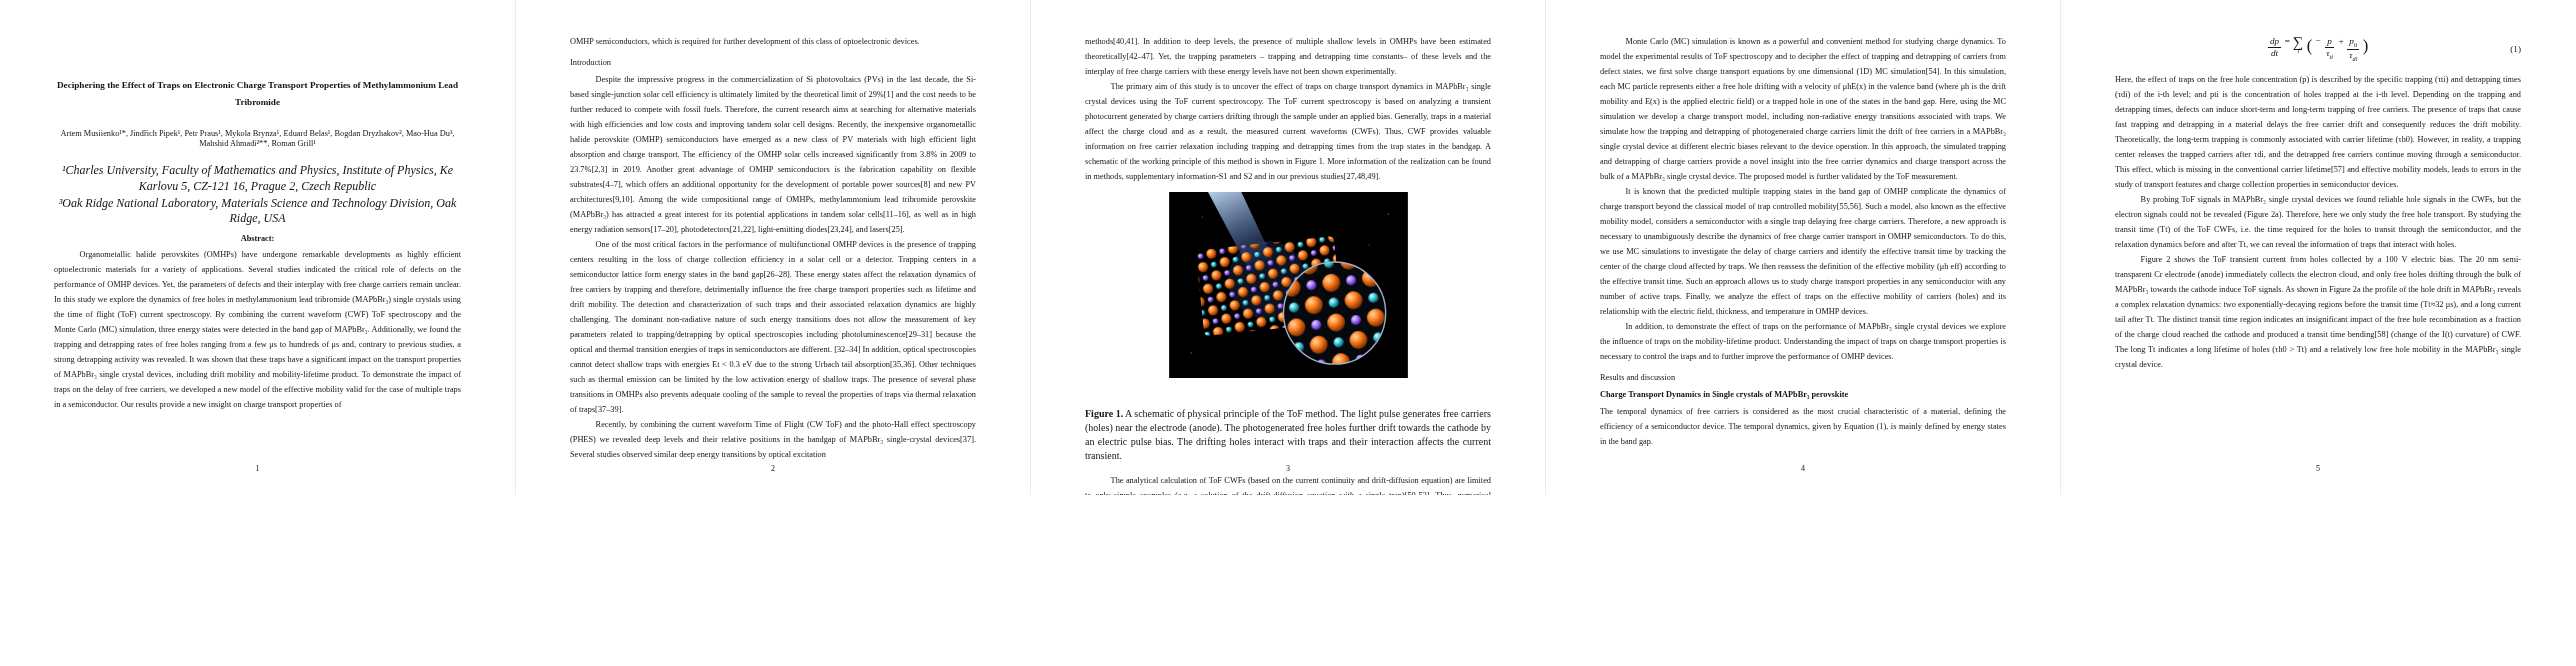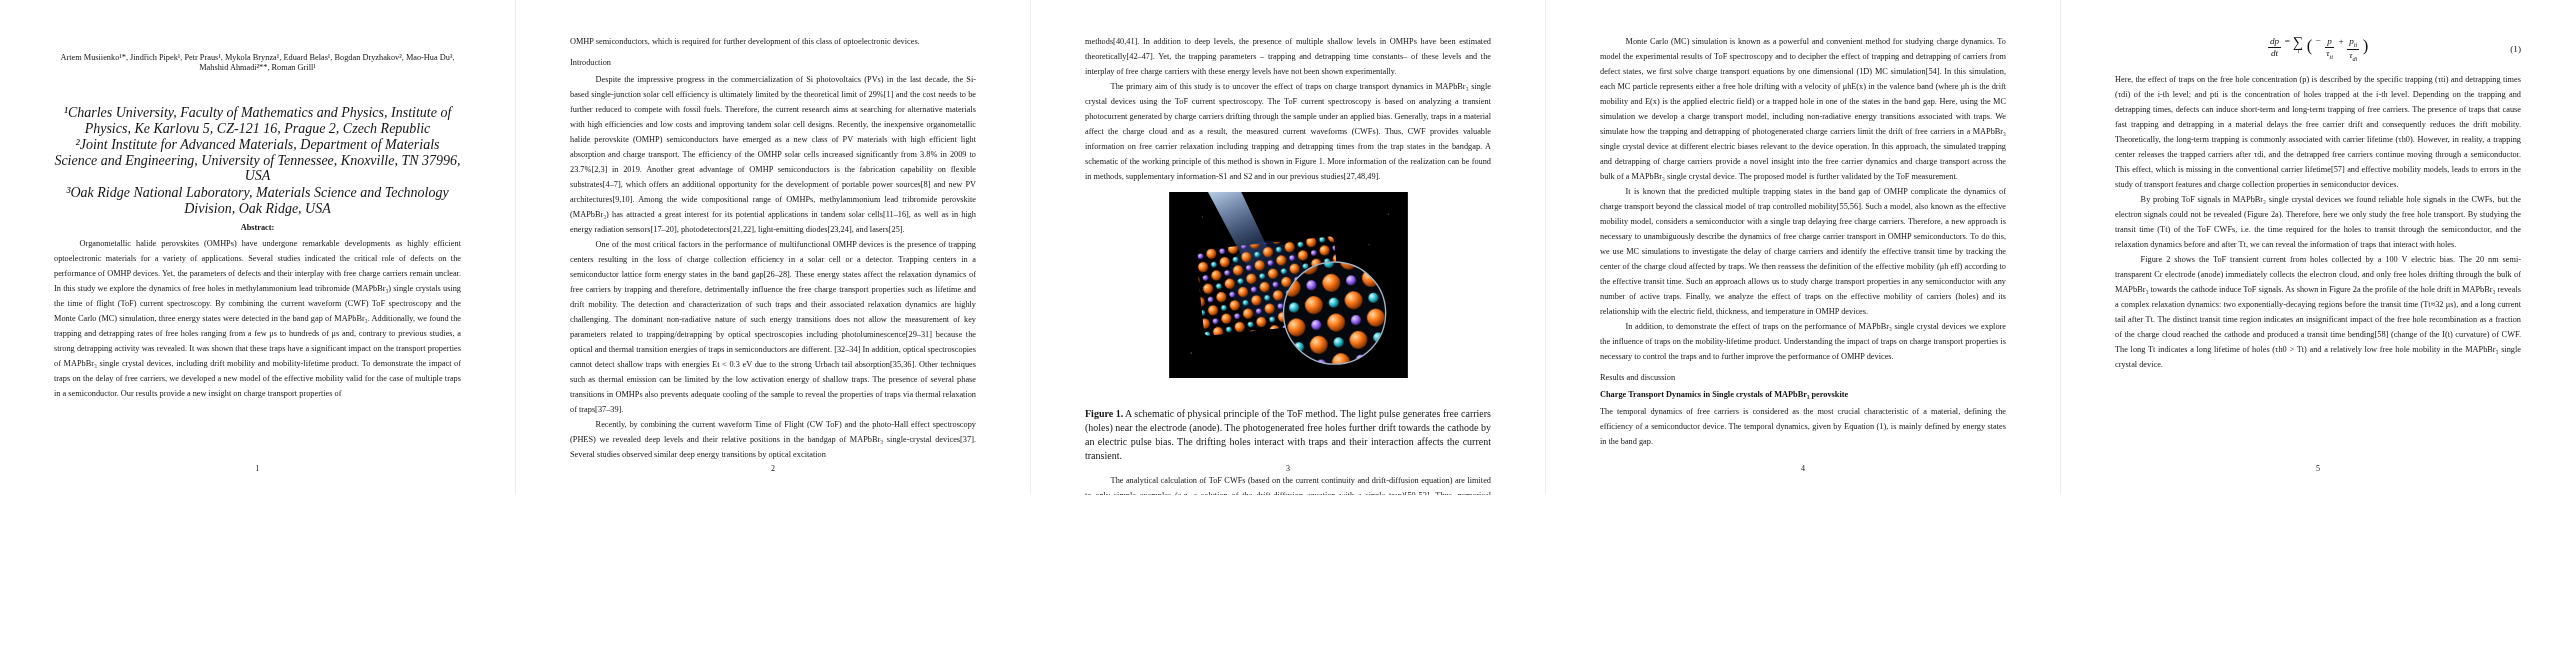--- a/index.html
+++ b/index.html
@@ -26,21 +26,21 @@
 
   .para { text-align:justify; text-indent:25.6px; margin:0; }
   .para.no-indent { text-indent:0; }
   .heading { font-weight:normal; margin:5.6px 0 2.2px 0; text-indent:0; }
   .subheading { font-weight:bold; margin:1.1px 0 2.2px 0; text-indent:0; }
 
   
   .title-page { text-align:center; }
   .paper-title { font-weight:bold; font-size:9.2px; line-height:16.7px; margin-top:43px; }
   .authors { margin-top:19px; font-size:8.3px; line-height:10px; }
-  .affiliations { margin-top:32px; font-style:italic; font-size:14px; line-height:15.6px; }
+  .affiliations { margin-top:14px; font-style:italic; font-size:12px; line-height:15.6px; }
   .affiliation { margin:1.1px 0; }
   .corr-block { text-align:left; margin-top:19px; line-height:15.6px; }
   .email-link { text-decoration:underline; color:#141414; display:inline-block; }
   .abstract-label { text-align:center; font-weight:bold; margin-top:4px; }
   .abstract-body { text-align:justify; text-indent:25.6px; margin-top:1.1px; }
 
   .page-number {
     position:absolute; bottom:19px; left:0; right:0;
     text-align:center; font-size:8px; color:#141414;
   }
@@ -73,24 +73,24 @@
   .paren { font-size:16.7px; font-style:normal; font-weight:200; }
   .eq-op { font-style:normal; }
   .eq-label { position:absolute; right:0; top:50%; transform:translateY(-50%); font-style:normal; }
 </style>
 </head>
 <body>
 
 <div class="spread">
 
   <div class="page title-page">
+    <div class="paper-title">Deciphering the Effect of Traps on Electronic Charge Transport Properties of Methylammonium Lead Tribromide</div>
     <div class="authors">Artem Musiienko¹*, Jindřich Pipek¹, Petr Praus¹, Mykola Brynza¹, Eduard Belas¹, Bogdan Dryzhakov², Mao-Hua Du³, Mahshid Ahmadi²**, Roman Grill¹</div>
     <div class="affiliations">
       <div class="affiliation">¹Charles University, Faculty of Mathematics and Physics, Institute of Physics, Ke Karlovu 5, CZ-121 16, Prague 2, Czech Republic</div>
-      <div class="affiliation">²Joint Institute for Advanced Materials, Department of Materials Science and Engineering, University of Tennessee, Knoxville, TN 37996, USA</div>
       <div class="affiliation">³Oak Ridge National Laboratory, Materials Science and Technology Division, Oak Ridge, USA</div>
     </div>
     <div class="abstract-label">Abstract:</div>
     <p class="abstract-body">Organometallic halide perovskites (OMHPs) have undergone remarkable developments as highly efficient optoelectronic materials for a variety of applications. Several studies indicated the critical role of defects on the performance of OMHP devices. Yet, the parameters of defects and their interplay with free charge carriers remain unclear. In this study we explore the dynamics of free holes in methylammonium lead tribromide (MAPbBr₃) single crystals using the time of flight (ToF) current spectroscopy. By combining the current waveform (CWF) ToF spectroscopy and the Monte Carlo (MC) simulation, three energy states were detected in the band gap of MAPbBr₃. Additionally, we found the trapping and detrapping rates of free holes ranging from a few μs to hundreds of μs and, contrary to previous studies, a strong detrapping activity was revealed. It was shown that these traps have a significant impact on the transport properties of MAPbBr₃ single crystal devices, including drift mobility and mobility-lifetime product. To demonstrate the impact of traps on the delay of free carriers, we developed a new model of the effective mobility valid for the case of multiple traps in a semiconductor. Our results provide a new insight on charge transport properties of</p>
     <div class="page-number">1</div>
   </div>
 
   <div class="page">
     <p class="para no-indent">OMHP semiconductors, which is required for further development of this class of optoelectronic devices.</p>
     <p class="heading">Introduction</p>

